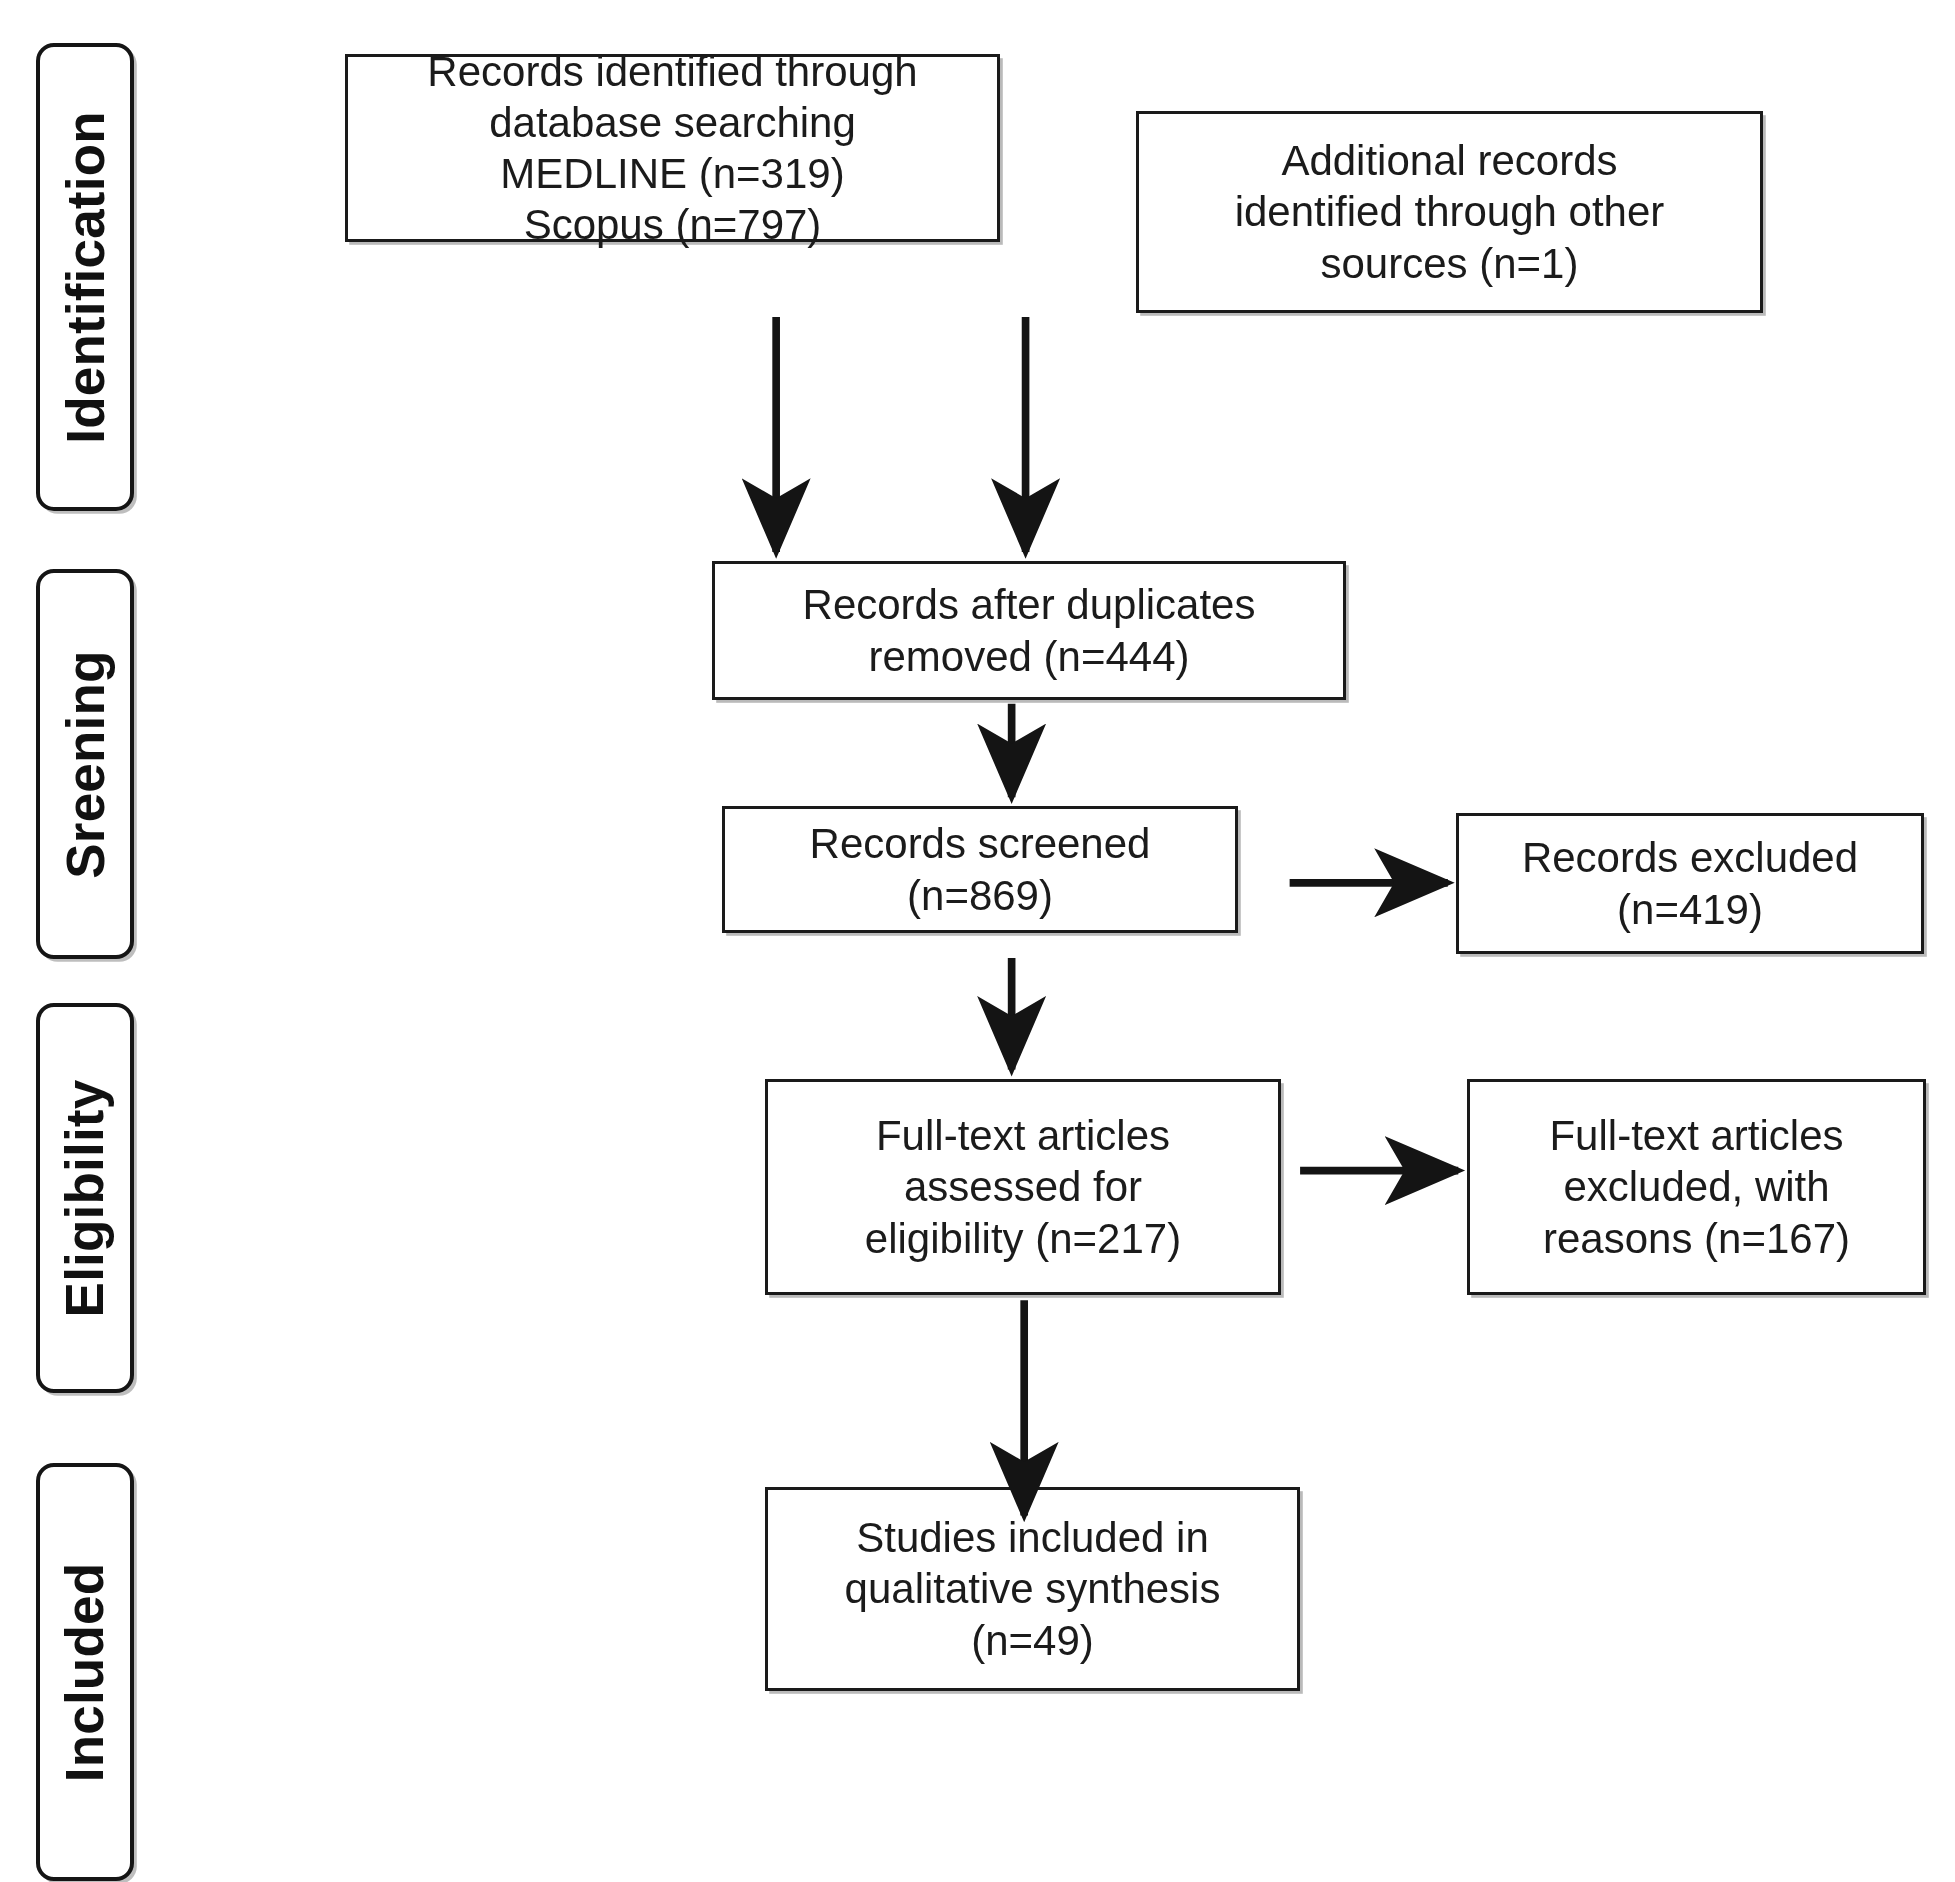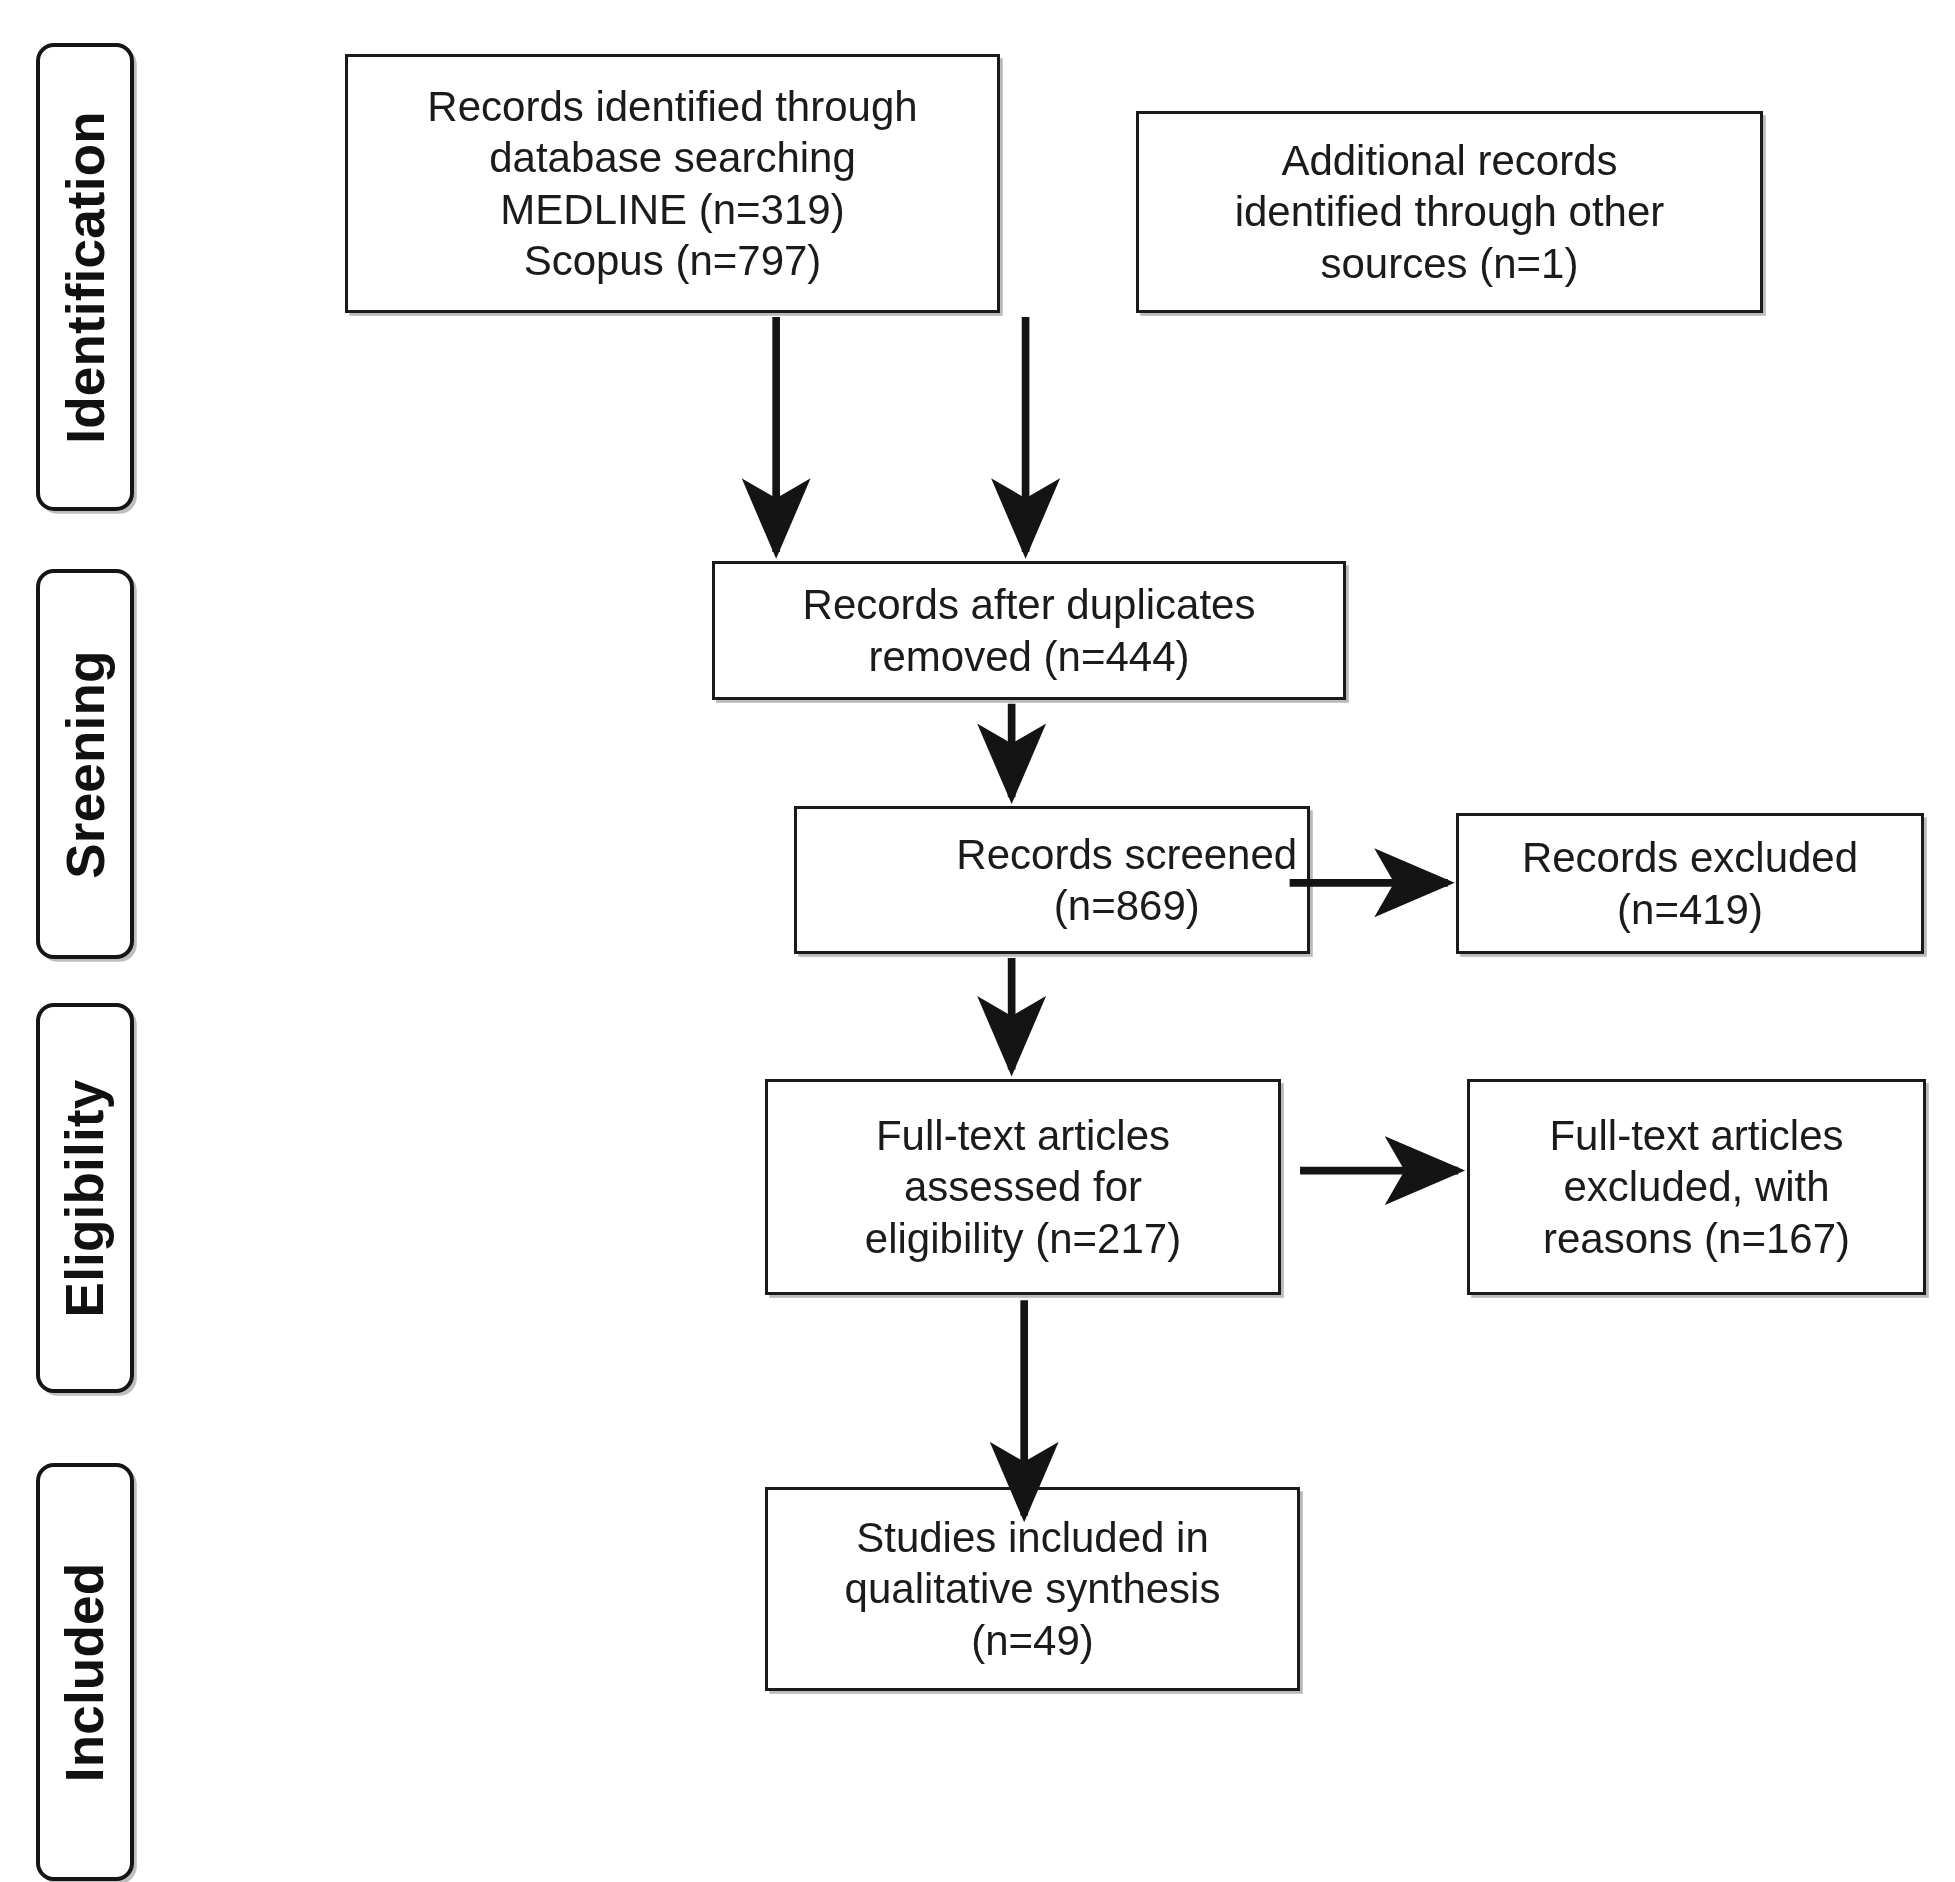--- a/index.html
+++ b/index.html
@@ -84,39 +84,39 @@
   </div>
 
   <div class="stage-pill" style="left:36px; top:1003px; width:98px; height:390px;">
     <span class="pill-label">Eligibility</span>
   </div>
 
   <div class="stage-pill" style="left:36px; top:1463px; width:98px; height:418px;">
     <span class="pill-label">Included</span>
   </div>
 
-  <div class="flow-box" style="left:345px; top:54px; width:655px; height:259px;">
+  <div class="flow-box" style="left:345px; top:54px; width:655px; height:188px;">
     <span class="box-text">Records identified through
 database searching
 MEDLINE (n=319)
 Scopus (n=797)</span>
   </div>
 
   <div class="flow-box" style="left:1136px; top:111px; width:627px; height:202px;">
     <span class="box-text">Additional records
 identified through other
 sources (n=1)</span>
   </div>
 
   <div class="flow-box" style="left:712px; top:561px; width:634px; height:139px;">
     <span class="box-text">Records after duplicates
 removed (n=444)</span>
   </div>
 
-  <div class="flow-box" style="left:794px; top:806px; width:516px; height:148px;justify-content:flex-end;">
+  <div class="flow-box" style="left:722px; top:806px; width:516px; height:127px;">
     <span class="box-text">Records screened
 (n=869)</span>
   </div>
 
   <div class="flow-box" style="left:1456px; top:813px; width:468px; height:141px;">
     <span class="box-text">Records excluded
 (n=419)</span>
   </div>
 
   <div class="flow-box" style="left:765px; top:1079px; width:516px; height:216px;">

